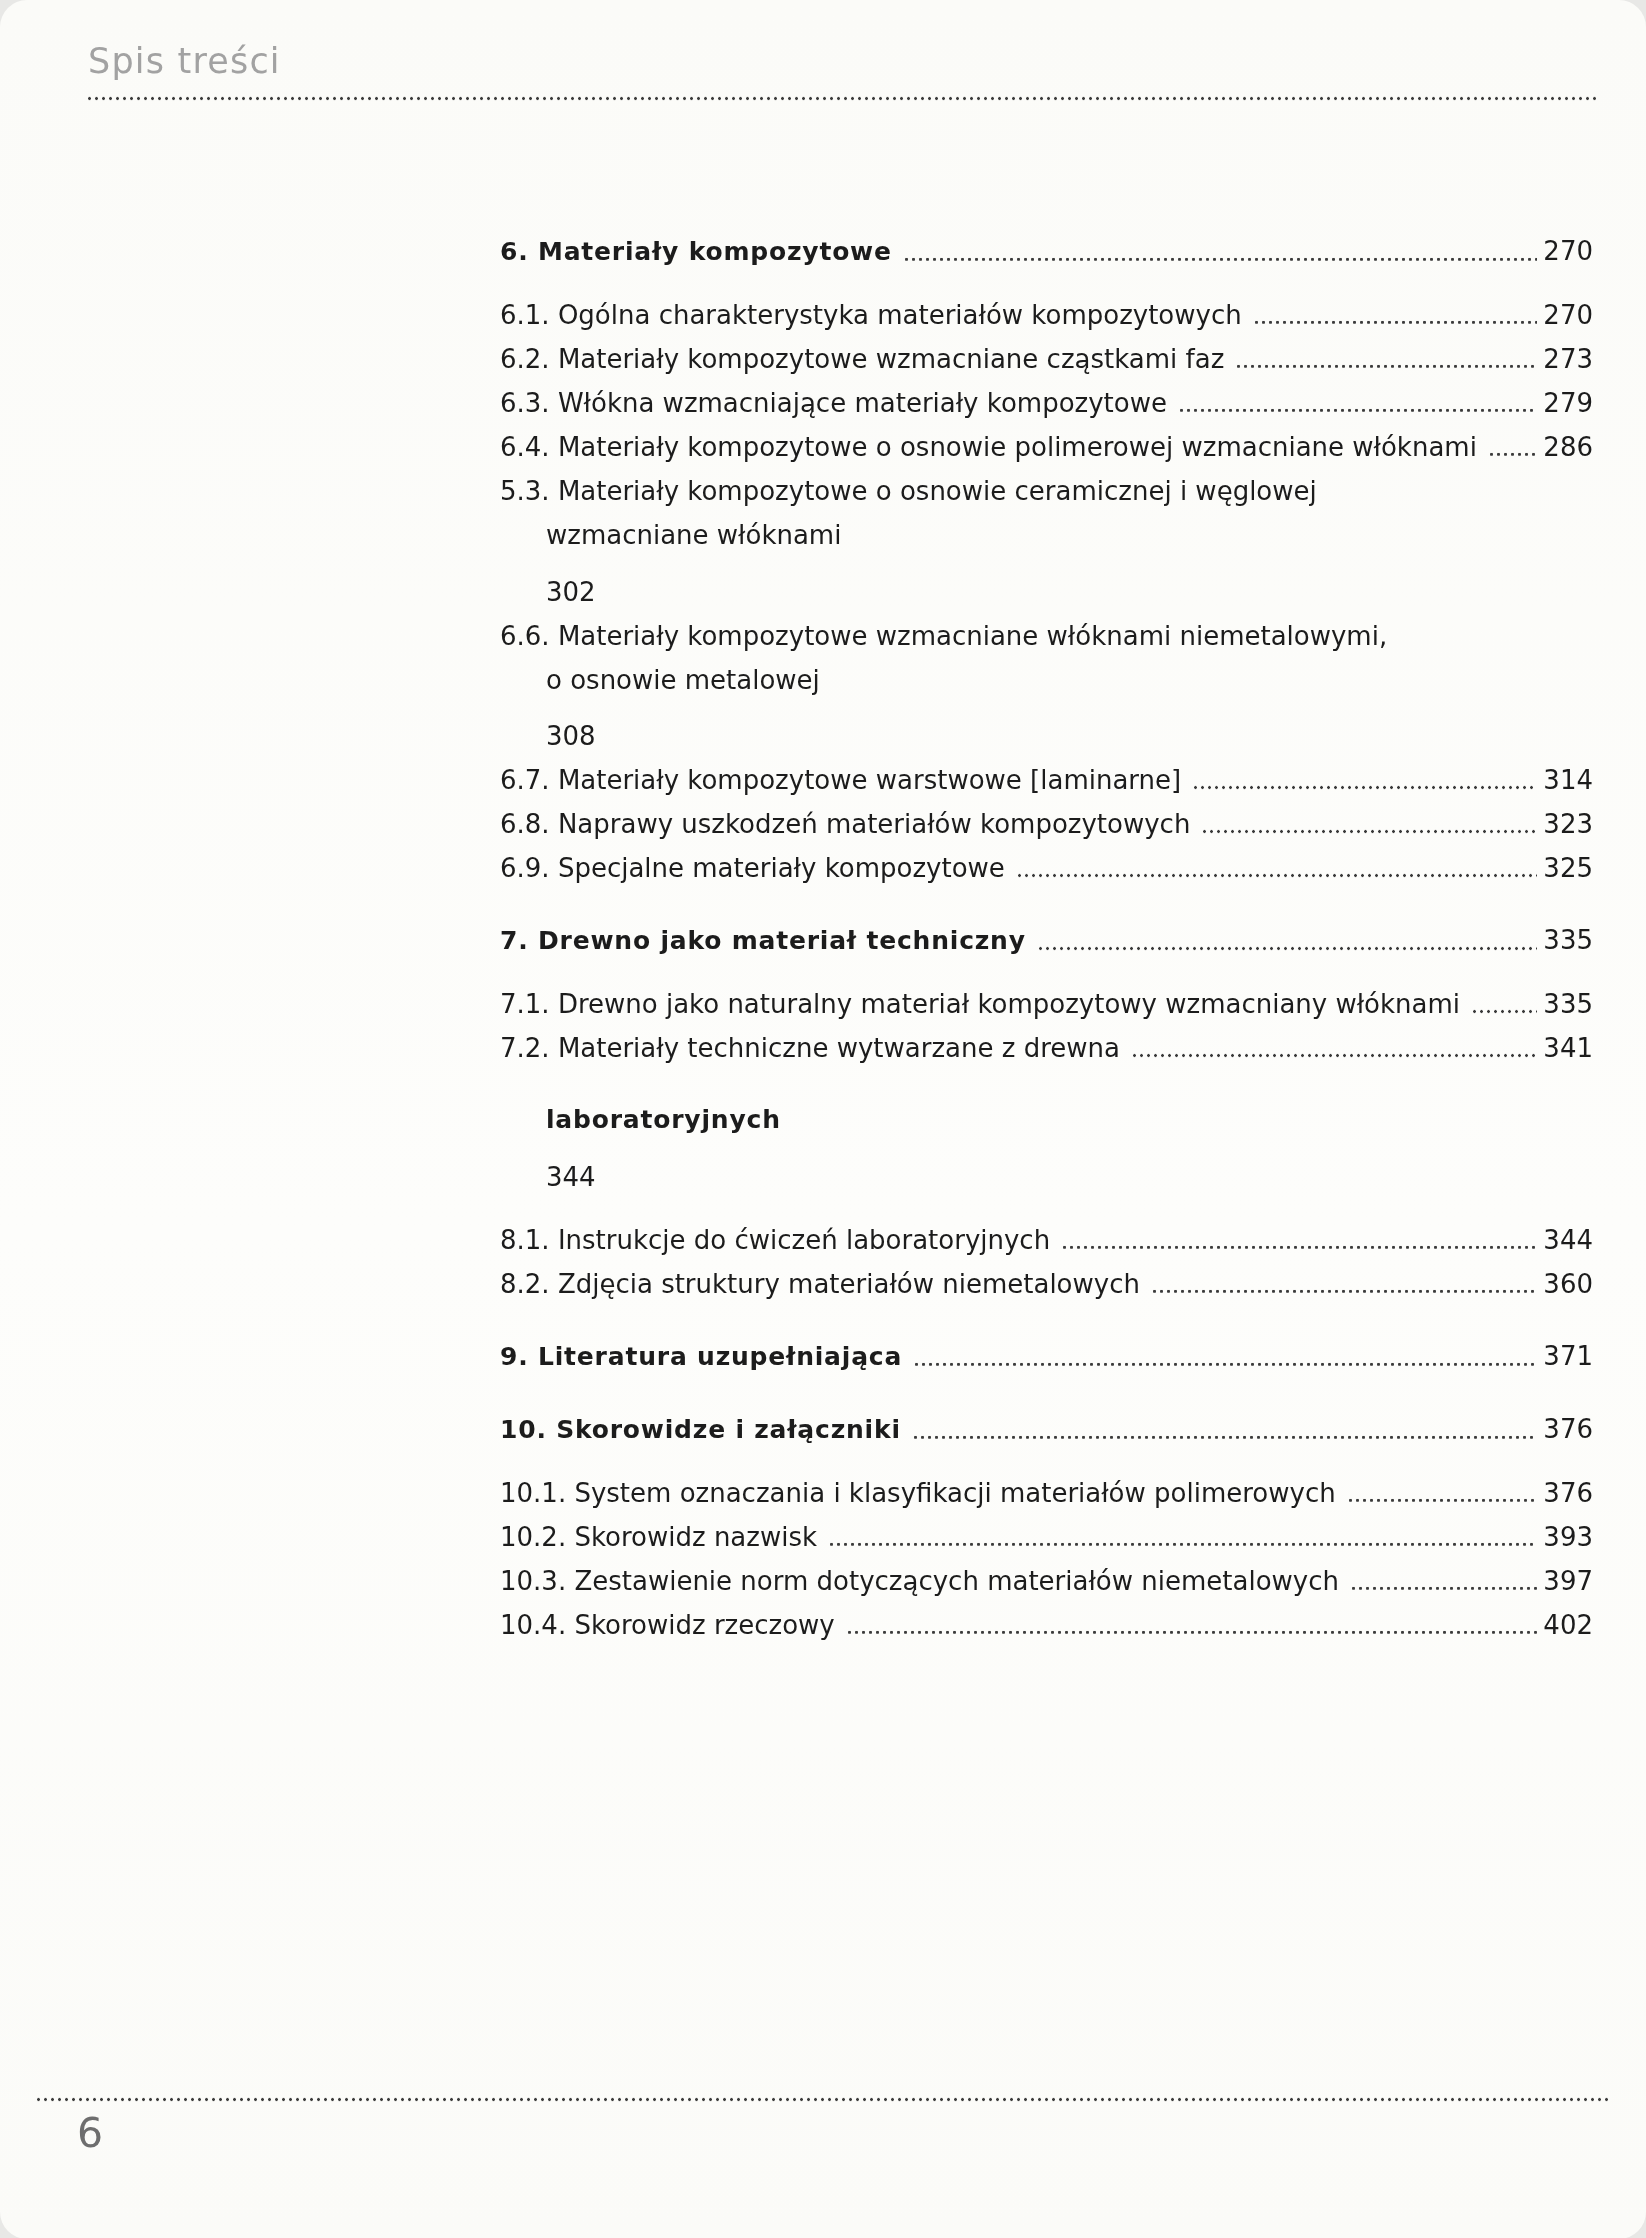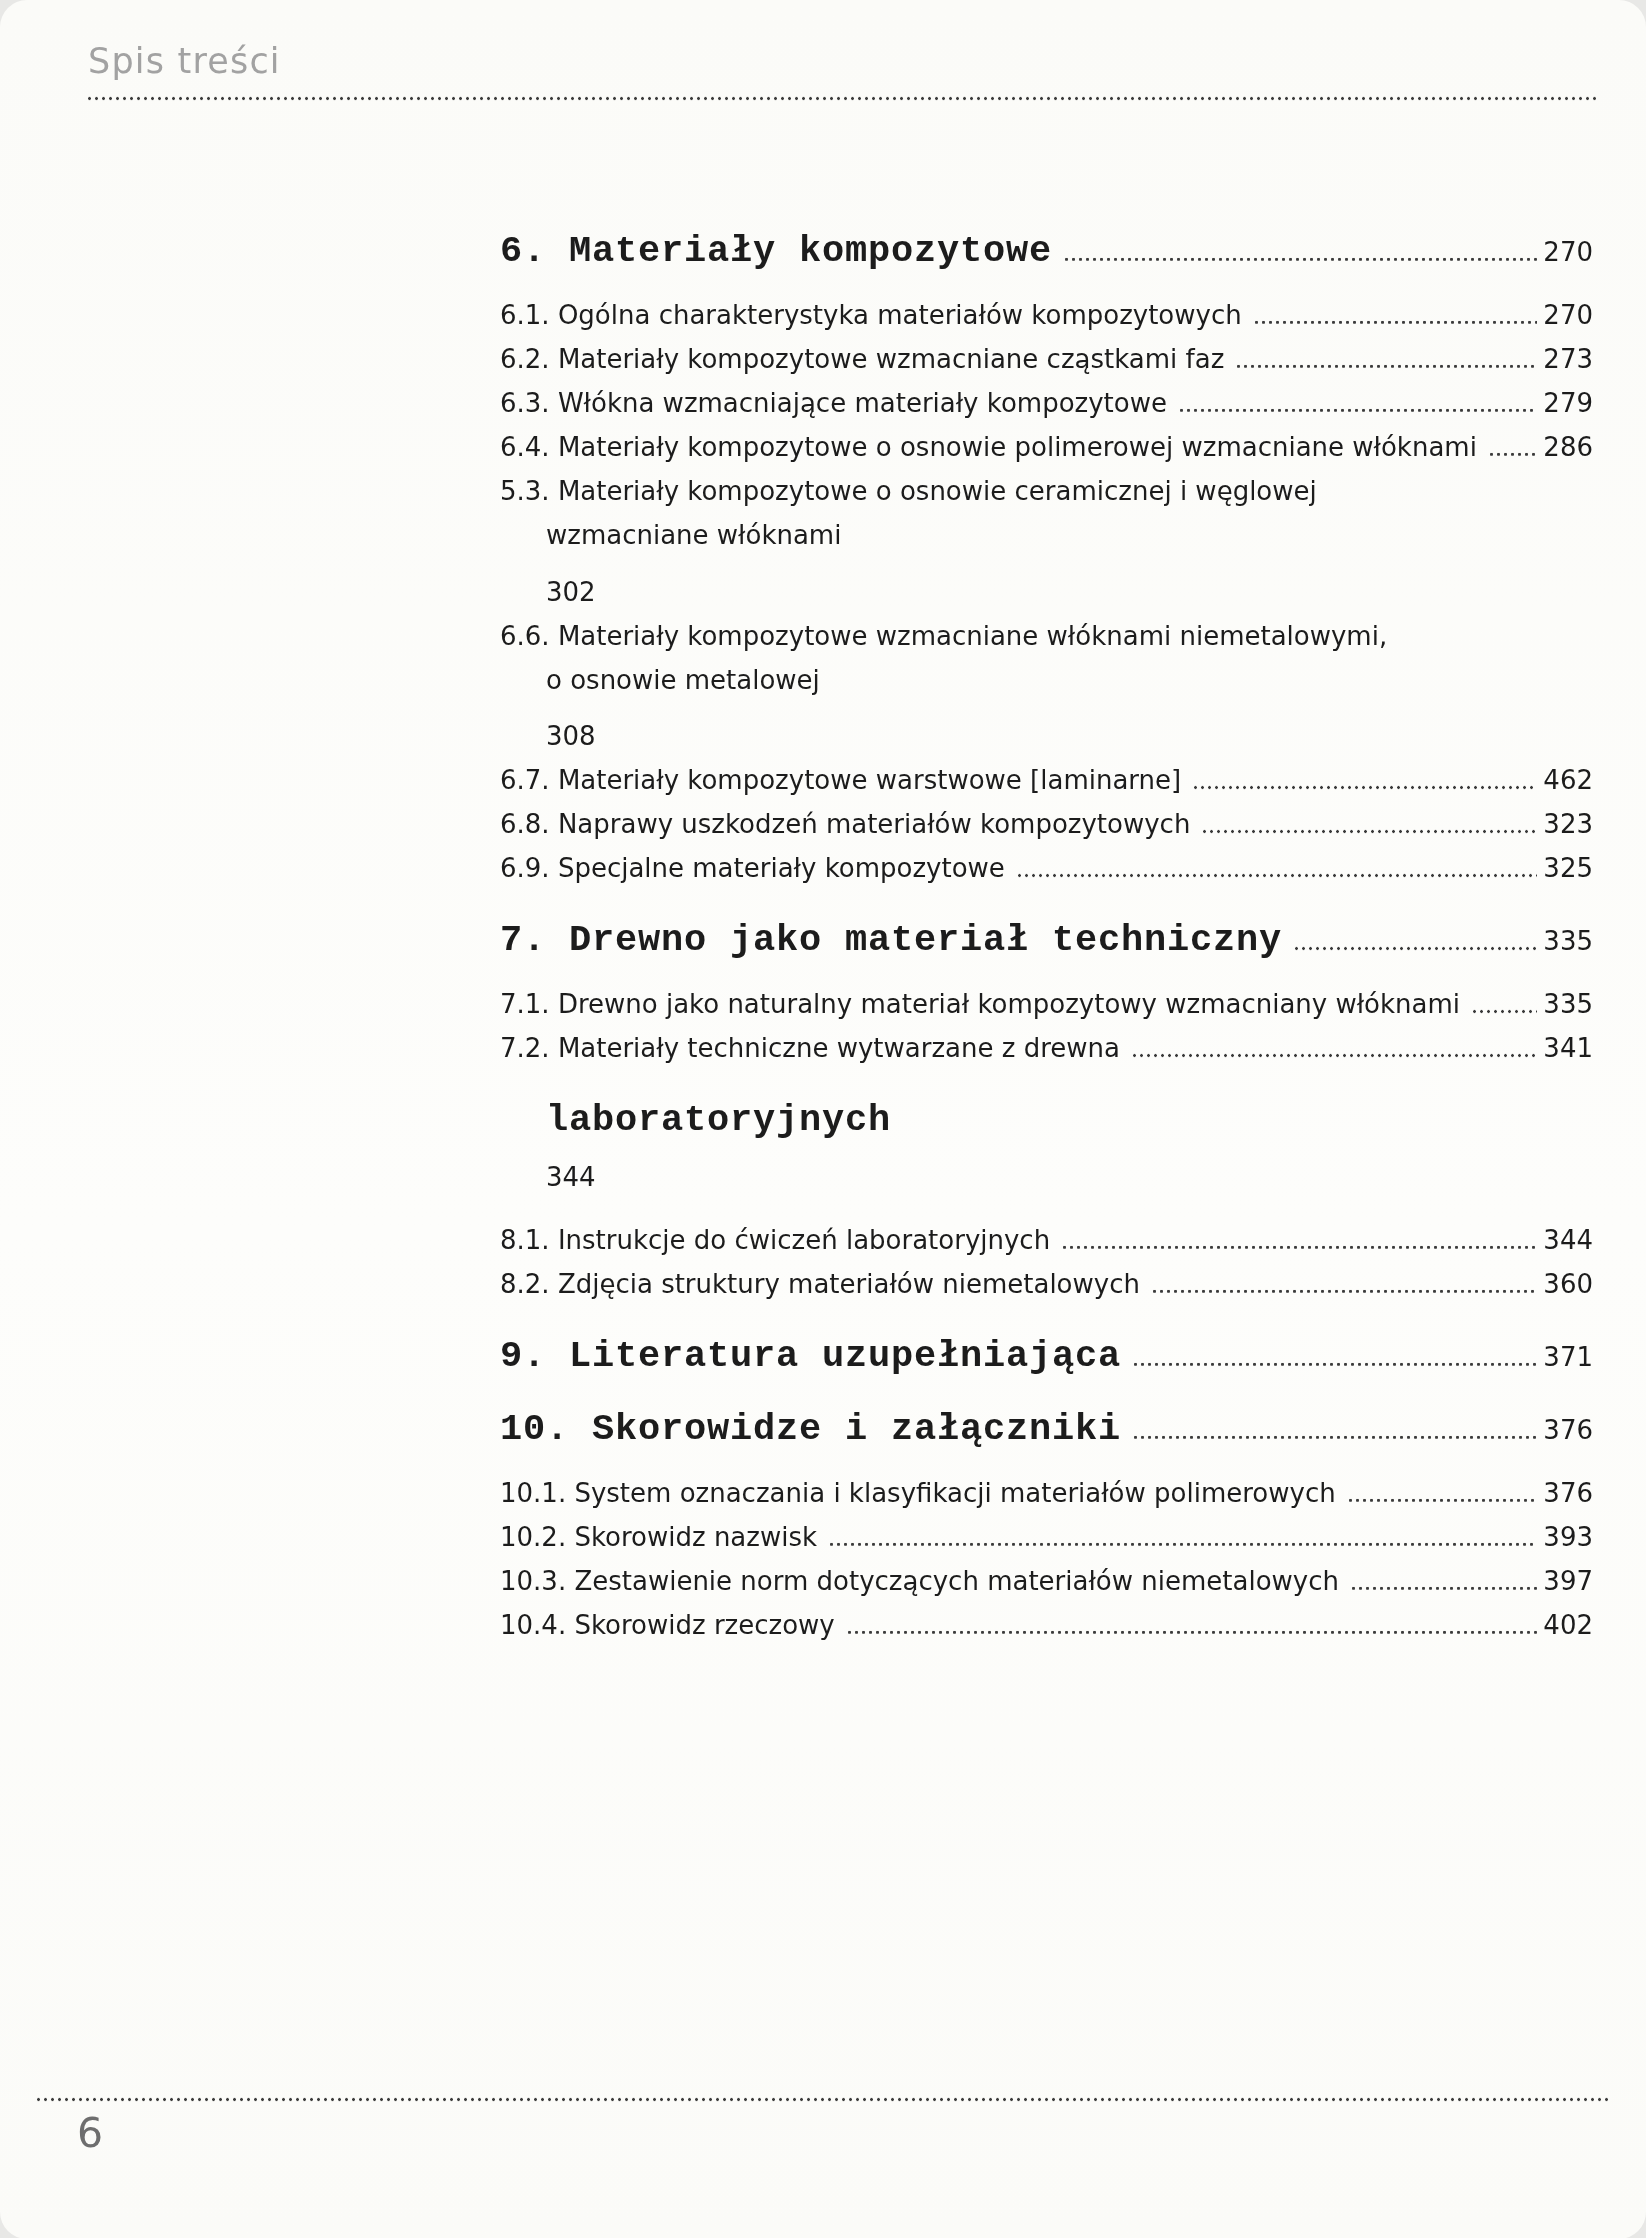--- a/index.html
+++ b/index.html
@@ -62,23 +62,22 @@
     font-size: 26px;
   }
   .plain {
     line-height: 44px;
     font-size: 26px;
     white-space: nowrap;
   }
   .heading .t,
   .heading .plain {
     font-weight: bold;
-    font-size: 37px;
+    font-size: 25px;
     letter-spacing: 0.8px;
-    font-family: Liberation Mono, monospace;
   }
   .t {
     white-space: nowrap;
   }
   .cont {
     padding-left: 46px;
     flex-direction: column;
   }
   .leader {
     flex: 1;
@@ -170,21 +169,21 @@
           <div class="row cont">
             <span class="t">o osnowie metalowej</span>
             <span class="leader"></span>
             <span class="pg">308</span>
           </div>
         </div>
         <div class="entry">
           <div class="row">
             <span class="t">6.7. Materiały kompozytowe warstwowe [laminarne]</span>
             <span class="leader"></span>
-            <span class="pg">462</span>
+            <span class="pg">314</span>
           </div>
         </div>
         <div class="entry">
           <div class="row">
             <span class="t">6.8. Naprawy uszkodzeń materiałów kompozytowych</span>
             <span class="leader"></span>
             <span class="pg">323</span>
           </div>
         </div>
         <div class="entry">

